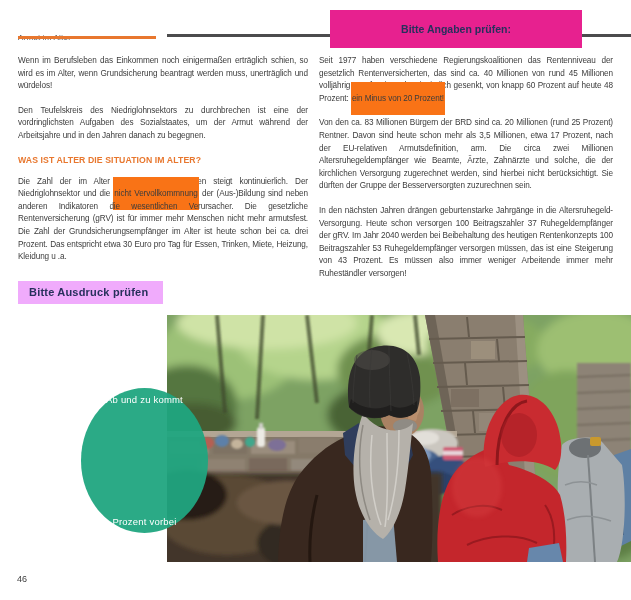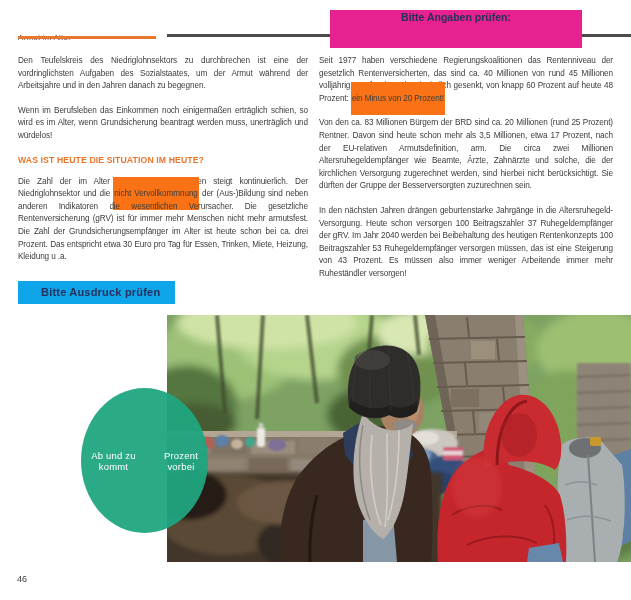--- a/index.html
+++ b/index.html
@@ -7,61 +7,61 @@
     position:relative;width:631px;height:600px;background:#ffffff;
     font-family:"Liberation Sans",sans-serif;overflow:hidden;margin:0 auto;
   }
   
   .section-label{position:absolute;left:18px;top:17px;font-size:8px;color:#58595b;letter-spacing:.2px;margin-top:16px;}
   .rule-orange{position:absolute;left:18px;top:36px;width:138px;height:3px;background:#e8772e;}
   .rule-gray{position:absolute;left:167px;top:34px;width:464px;height:3px;background:#4b4b4d;}
   .callout{
     position:absolute;left:330px;top:10px;width:252px;height:38px;background:#e7218f;
     color:#27305c;font-weight:bold;font-size:10.5px;line-height:14px;text-align:center;
-    display:flex;flex-direction:row;justify-content:center;z-index:5;cursor:pointer;
+    display:flex;flex-direction:column;justify-content:center;z-index:5;cursor:pointer;
   }
   
   .col{position:absolute;top:55px;font-size:8.2px;line-height:12.6px;color:#3c3c3c;text-align:justify;letter-spacing:-.1px;}
   .col-left{left:18px;width:290px;}
   .col-right{left:319px;width:294px;}
   .col p{margin:0 0 12px 0;}
   .col h2{color:#e8772e;font-size:8.7px;line-height:11px;margin:6px 0 10px 0;font-weight:bold;letter-spacing:.1px;}
   .hl{background:#f97316;padding:12px 1px;}
   .btn{
-    display:inline-block;margin-top:5px;background:#0ea5e9;color:#27305c;border:none;
-    font-family:inherit;font-weight:bold;font-size:11px;padding:5px 15px 6px 23px;cursor:pointer;letter-spacing:.2px;
+    display:inline-block;margin-top:5px;background:#f0abfc;color:#27305c;border:none;
+    font-family:inherit;font-weight:bold;font-size:11px;padding:5px 15px 6px 11px;cursor:pointer;letter-spacing:.2px;
   }
   
   .photo{position:absolute;left:167px;top:315px;width:464px;height:247px;overflow:hidden;background:#7da263;}
   
   .circle{
     position:absolute;left:81px;top:388px;width:127px;height:145px;border-radius:50%;
-    background:rgba(32,165,127,.95);z-index:6;display:flex;
+    background:rgba(32,165,127,.95);z-index:6;display:flex;flex-direction:column;
     align-items:center;justify-content:space-between;color:#fff;font-size:9.5px;letter-spacing:.2px;text-align:center;gap:8px;
   }
   .circle div{line-height:11px;margin:6px 0;}
   
   .page-number{position:absolute;left:17px;top:574px;font-size:9px;font-weight:normal;color:#3c3c3c;}
 </style>
 </head>
 <body>
 
 <div class="page">
 
   <div class="section-label">Armut im Alter</div>
   <div class="rule-orange"></div>
   <div class="rule-gray"></div>
   <div class="callout">
     <div>Bitte Angaben prüfen:</div>
   </div>
 
   <div class="col col-left">
+    <p>Wenn im Berufsleben das Einkommen noch einigermaßen erträglich schien, so wird es im Alter, wenn Grundsicherung beantragt werden muss, unerträglich und würdelos!</p>
     <p>Den Teufelskreis des Niedriglohnsektors zu durchbrechen ist eine der vordringlichsten Aufgaben des Sozialstaates, um der Armut während der Arbeitsjahre und in den Jahren danach zu begegnen.</p>
-    <p>Wenn im Berufsleben das Einkommen noch einigermaßen erträglich schien, so wird es im Alter, wenn Grundsicherung beantragt werden muss, unerträglich und würdelos!</p>
-    <h2>WAS IST HEUTE DIE SITUATION IM HEUTE?</h2>
+    <h2>WAS IST ALTER DIE SITUATION IM ALTER?</h2>
     <p><span>Die Zahl der im Alter von Armut Betroffenen steigt kontinuierlich. Der Niedriglohnsektor und die </span><span class="hl">nicht Vervollkommnung</span><span> der (Aus-)Bildung sind neben anderen Indikatoren die wesentlichen Verursacher. Die gesetzliche Rentenversicherung (gRV) ist für immer mehr Menschen nicht mehr armutsfest. Die Zahl der Grundsicherungsempfänger im Alter ist heute schon bei ca. drei Prozent. Das entspricht etwa 30 Euro pro Tag für Essen, Trinken, Miete, Heizung, Kleidung u .a.</span></p>
     <button class="btn">Bitte Ausdruck prüfen</button>
   </div>
 
   <div class="col col-right">
     <p><span>Seit 1977 haben verschiedene Regierungskoalitionen das Rentenniveau der gesetzlich Rentenversicherten, das sind ca. 40 Millionen von rund 45 Millionen volljährig Berufstätigen, kontinuierlich gesenkt, von knapp 60 Prozent auf heute 48 Prozent: </span><span class="hl">ein Minus von 20 Prozent!</span></p>
     <p>Von den ca. 83 Millionen Bürgern der BRD sind ca. 20 Millionen (rund 25 Prozent) Rentner. Davon sind heute schon mehr als 3,5 Millionen, etwa 17 Prozent, nach der EU-relativen Armutsdefinition, arm. Die circa zwei Millionen Altersruhegeldempfänger wie Beamte, Ärzte, Zahnärzte und solche, die der kirchlichen Versorgung zugerechnet werden, sind hierbei nicht berücksichtigt. Sie dürften der Gruppe der Besserversorgten zuzurechnen sein.</p>
     <p>In den nächsten Jahren drängen geburtenstarke Jahrgänge in die Altersruhegeld-Versorgung. Heute schon versorgen 100 Beitragszahler 37 Ruhegeldempfänger der gRV. Im Jahr 2040 werden bei Beibehaltung des heutigen Rentenkonzepts 100 Beitragszahler 53 Ruhegeldempfänger versorgen müssen, das ist eine Steigerung von 43 Prozent. Es müssen also immer weniger Arbeitende immer mehr Ruheständler versorgen!</p>
   </div>
 

